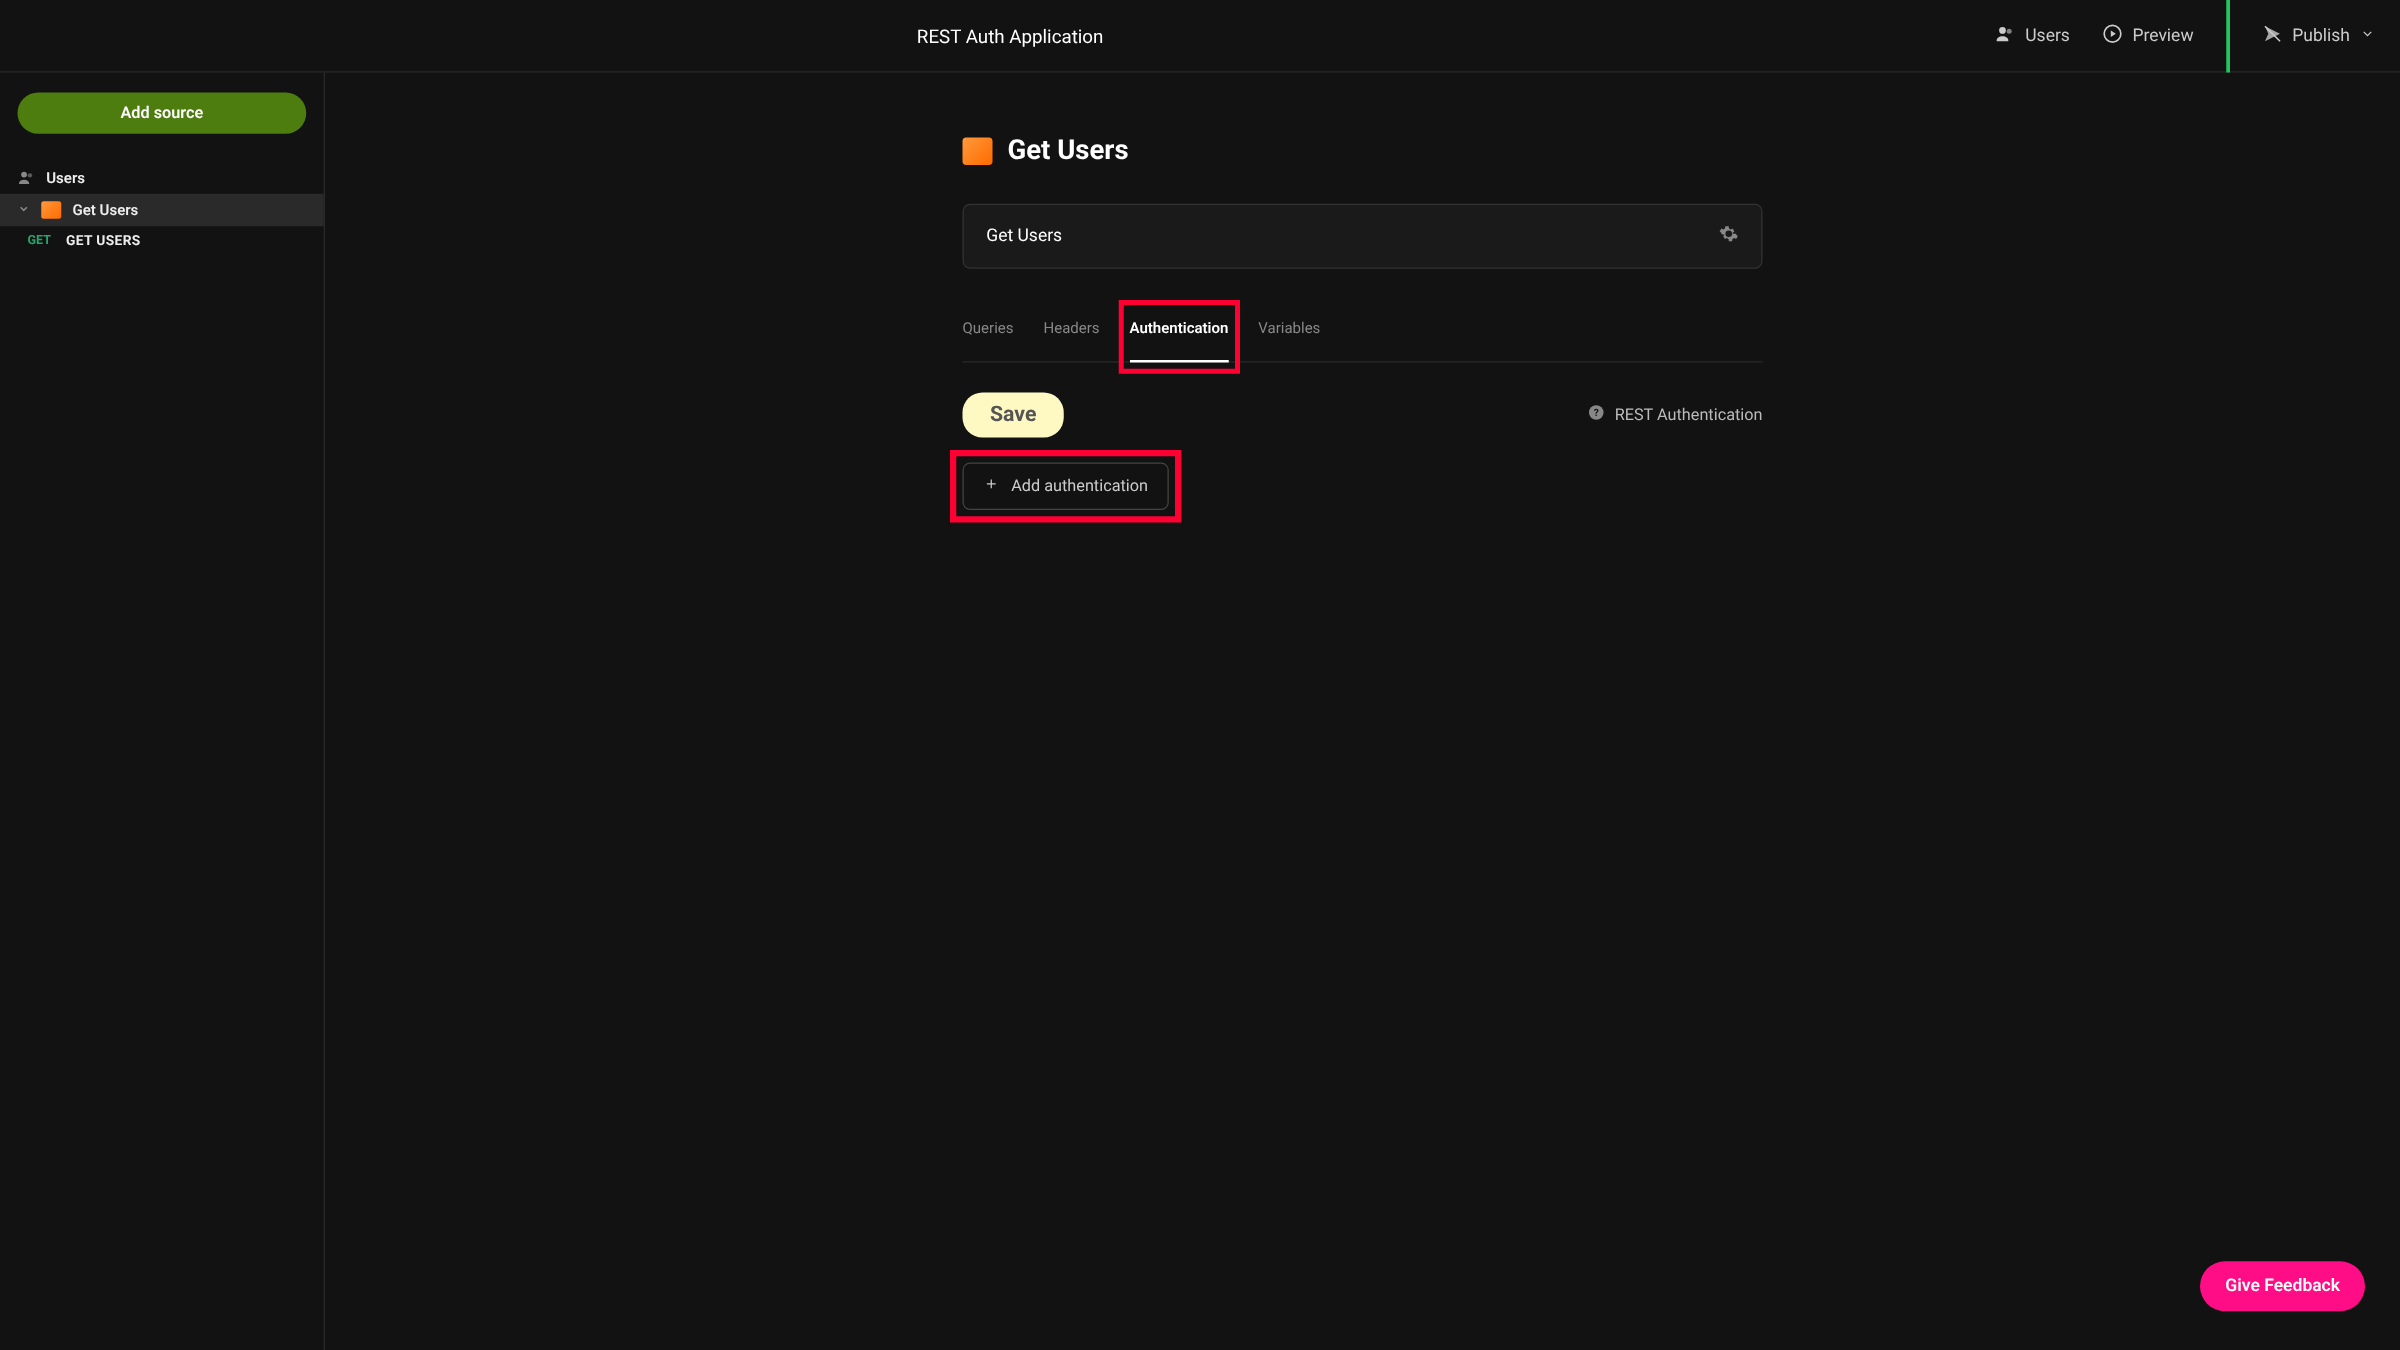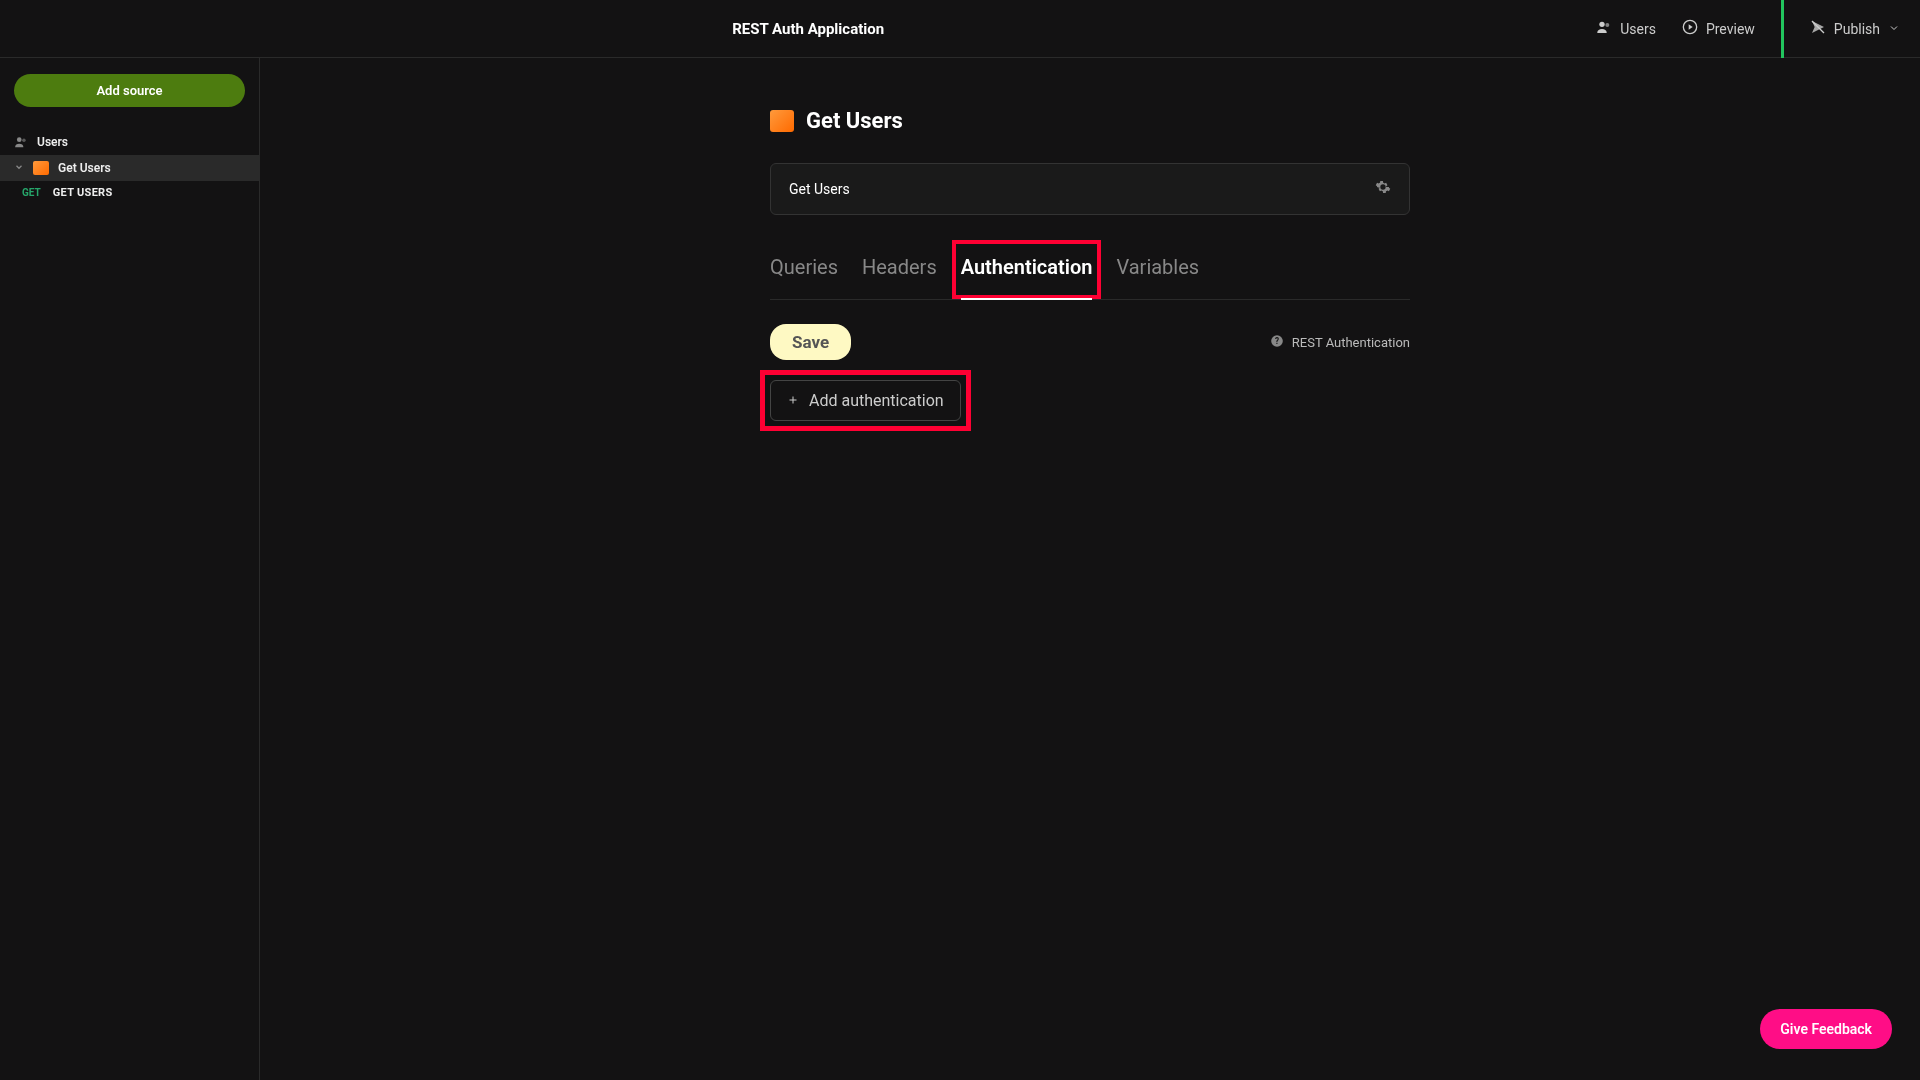--- a/index.html
+++ b/index.html
@@ -59,21 +59,21 @@
       bottom: 0;
       left: 0;
       right: 0;
       height: 2px;
       background: #fff;
     }
     .header-center {
       flex: 1;
       text-align: center;
       font-size: 15px;
-      font-weight: 700;
+      font-weight: 400;
       color: #fff;
     }
     .header-right {
       display: flex;
       align-items: center;
       gap: 26px;
     }
     .header-action {
       display: flex;
       align-items: center;
@@ -214,21 +214,21 @@
     }
     .cfg-tabs {
       display: flex;
       gap: 24px;
       margin-top: 30px;
       border-bottom: 1px solid #2a2a2a;
       position: relative;
     }
     .cfg-tab {
       padding: 10px 0 20px;
-      font-size: 20px;
+      font-size: 12px;
       color: #888;
       cursor: pointer;
       position: relative;
     }
     .cfg-tab.active {
       color: #fff;
       font-weight: 600;
     }
     .cfg-tab.active::after {
       content: '';
@@ -280,21 +280,21 @@
     }
     .add-auth-btn {
       display: flex;
       align-items: center;
       gap: 10px;
       background: transparent;
       border: 1px solid #444;
       color: #ccc;
       border-radius: 6px;
       padding: 10px 16px;
-      font-size: 16px;
+      font-size: 13px;
       cursor: pointer;
     }
     .highlight-btn {
       position: absolute;
       border: 5px solid #ff0033;
       top: -10px;
       left: -10px;
       right: -10px;
       bottom: -10px;
       pointer-events: none;

